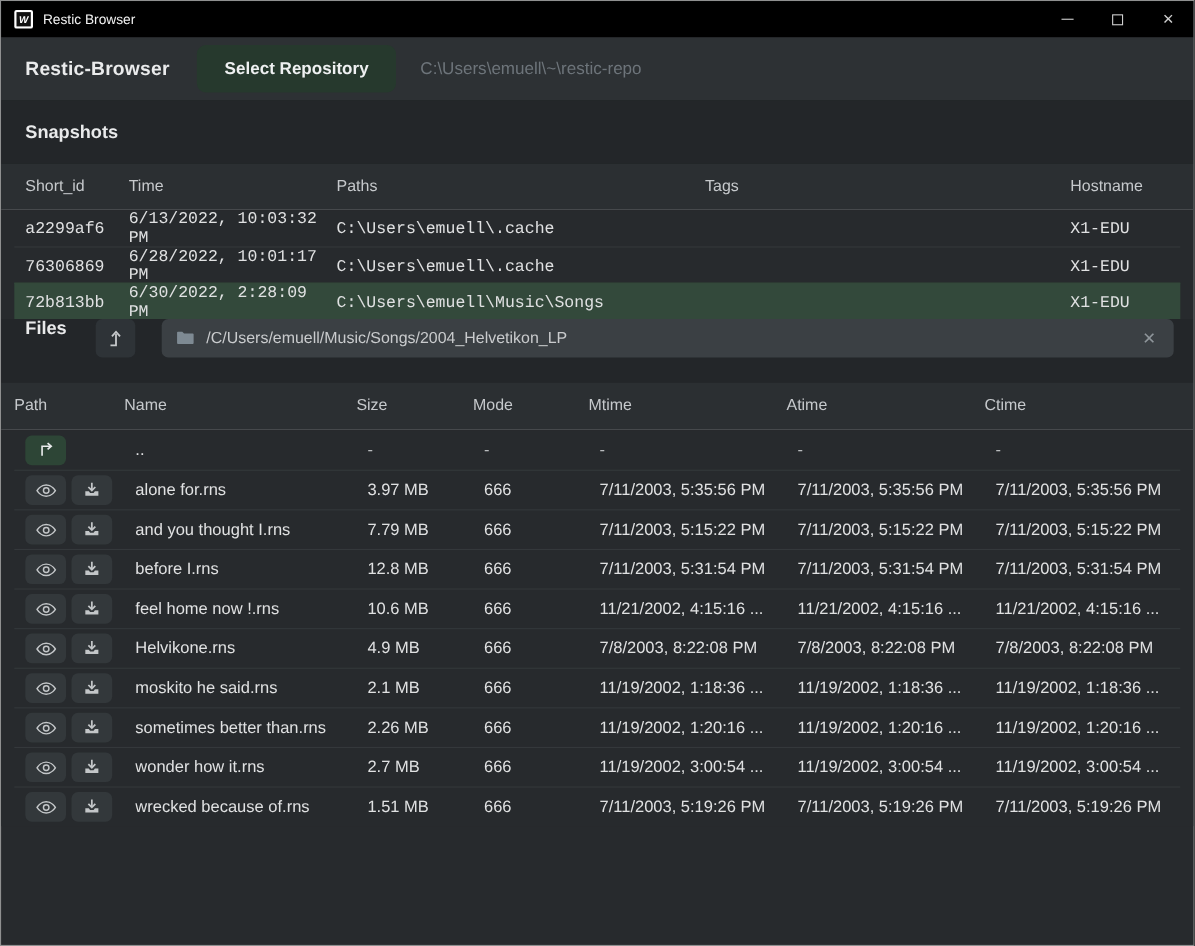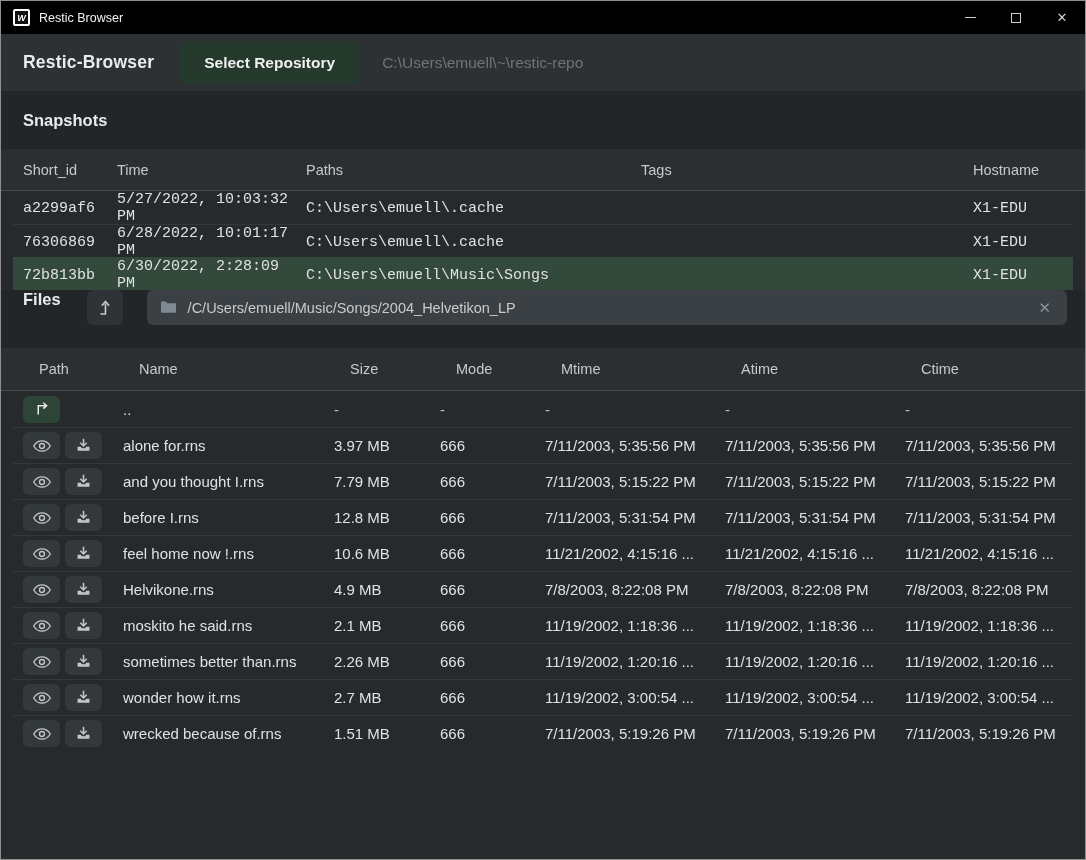--- a/index.html
+++ b/index.html
@@ -115,21 +115,21 @@
 
   
   .files-thead {
     height: 43px; background: #2b2f32;
     border-bottom: 1px solid #46494c;
   }
   .files-grid {
     display: grid;
     grid-template-columns: 100px 211px 106px 105px 180px 180px 1fr;
     align-items: center;
-    padding-left: 38px; padding-right: 10px;
+    padding-left: 12px; padding-right: 10px;
   }
   .files-thead .col { color: #c6c9cc; font-size: 14.5px; }
   .files-rows { background: #272a2d; padding: 0 12px; }
   .file-row {
     height: 36px;
     display: grid;
     grid-template-columns: 100px 211px 106px 105px 180px 180px 1fr;
     align-items: center;
     padding-left: 10px;
     font-size: 15px; color: #e0e1e2;
@@ -210,21 +210,21 @@
     <span class="col">Short_id</span>
     <span class="col">Time</span>
     <span class="col">Paths</span>
     <span class="col">Tags</span>
     <span class="col">Hostname</span>
   </div>
 
   <div class="snap-rows">
     <div class="snap-row">
       <span class="cell">a2299af6</span>
-      <span class="cell">5/27/2022, 10:03:32 PM</span>
+      <span class="cell">6/13/2022, 10:03:32 PM</span>
       <span class="cell">C:\Users\emuell\.cache</span>
       <span class="cell"></span>
       <span class="cell">X1-EDU</span>
     </div>
     <div class="snap-row">
       <span class="cell">76306869</span>
       <span class="cell">6/28/2022, 10:01:17 PM</span>
       <span class="cell">C:\Users\emuell\.cache</span>
       <span class="cell"></span>
       <span class="cell">X1-EDU</span>

